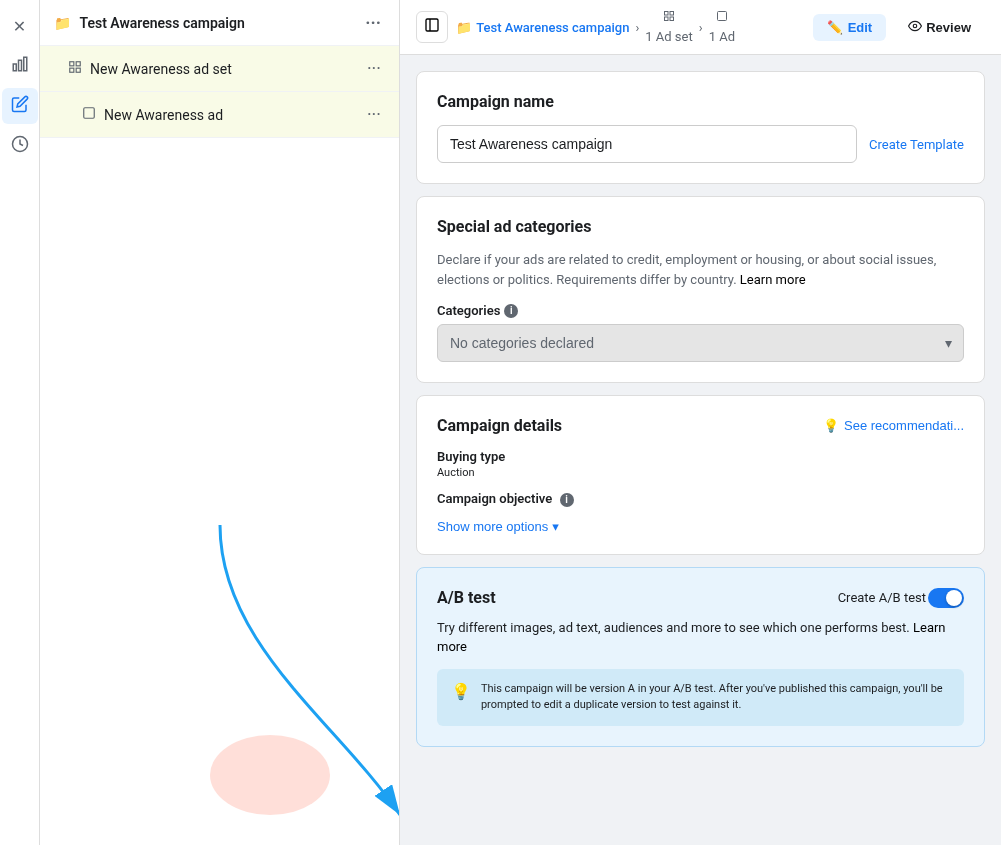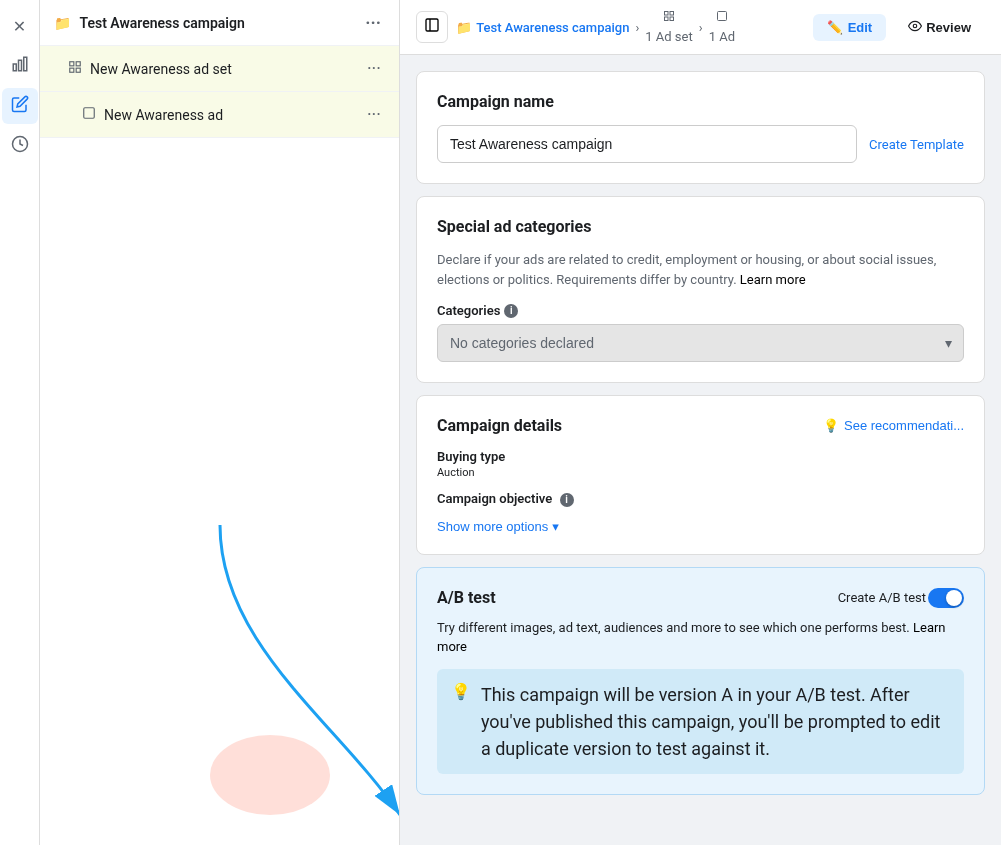--- a/index.html
+++ b/index.html
@@ -365,21 +365,21 @@
       align-items: flex-start;
       gap: 10px;
     }
     .ab-info-icon {
       font-size: 16px;
       color: #1c1e21;
       margin-top: 1px;
       flex-shrink: 0;
     }
     .ab-info-text {
-      font-size: 18px;
+      font-size: 11px;
       color: #1c1e21;
       line-height: 1.5;
     }
 
     .folder-icon { color: #4267b2; }
   </style>
 </head>
 <body>
 
 <div class="icon-bar">

